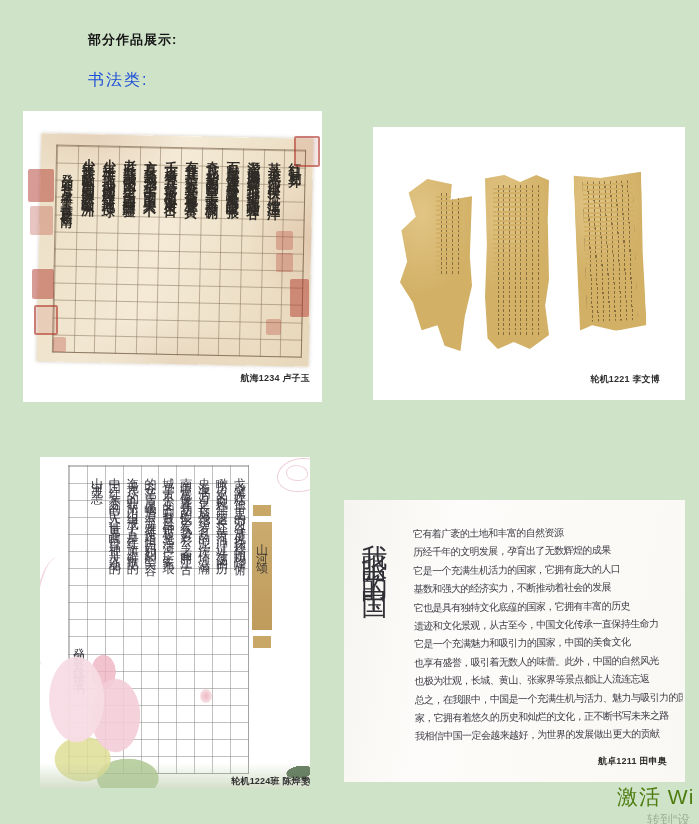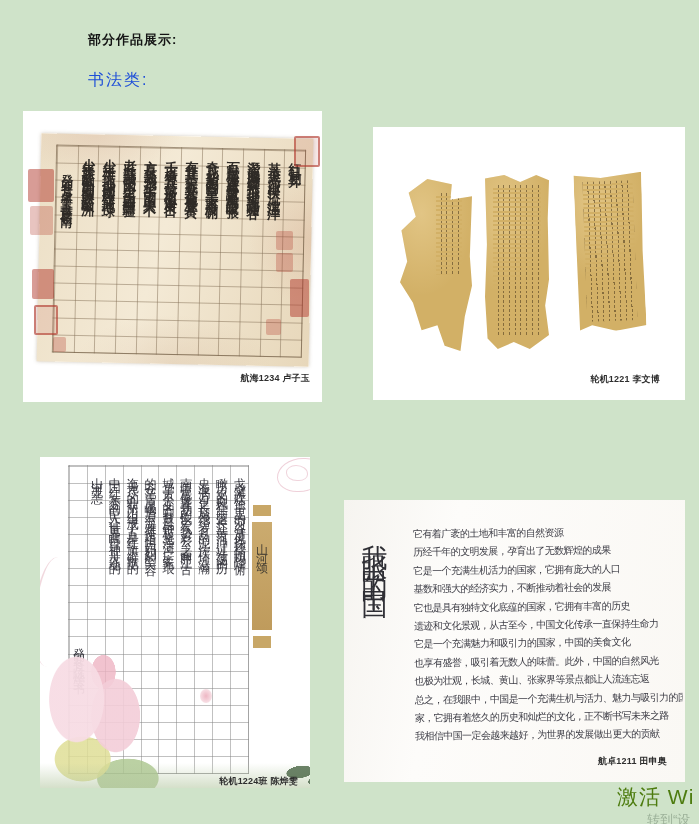--- a/index.html
+++ b/index.html
@@ -11,21 +11,21 @@
 
   .panel{position:absolute;background:#ffffff;}
   .panel1{left:23px;top:111px;width:299px;height:291px;}
   .panel2{left:373px;top:119px;width:312px;height:273px;margin-top:8px;}
   .panel3{left:40px;top:457px;width:270px;height:331px;overflow:hidden;}
   .panel4{left:344px;top:500px;width:341px;height:282px;overflow:hidden;}
 
   .caption{position:absolute;font-size:9px;font-weight:700;color:#2e2e2e;letter-spacing:0.2px;}
   .cap1{right:12px;top:261px;}
   .cap2{right:25px;top:246px;}
-  .cap3{right:12px;top:318px;margin-left:32px;}
+  .cap3{right:0;top:318px;margin-left:32px;}
   .cap4{right:18px;top:255px;}
 
   
   .paper1{position:absolute;left:16px;top:25px;width:272px;height:228px;transform:rotate(1.2deg);
     background:
       radial-gradient(120px 60px at 20% 0%, rgba(205,160,140,.25), transparent 70%),
       radial-gradient(90px 90px at 100% 45%, rgba(200,140,120,.22), transparent 70%),
       radial-gradient(140px 70px at 50% 100%, rgba(190,150,120,.18), transparent 70%),
       linear-gradient(105deg,#ecdfc6,#f4ead6 45%,#e7d7ba);
     box-shadow:0 0 4px rgba(120,100,70,.35);}

